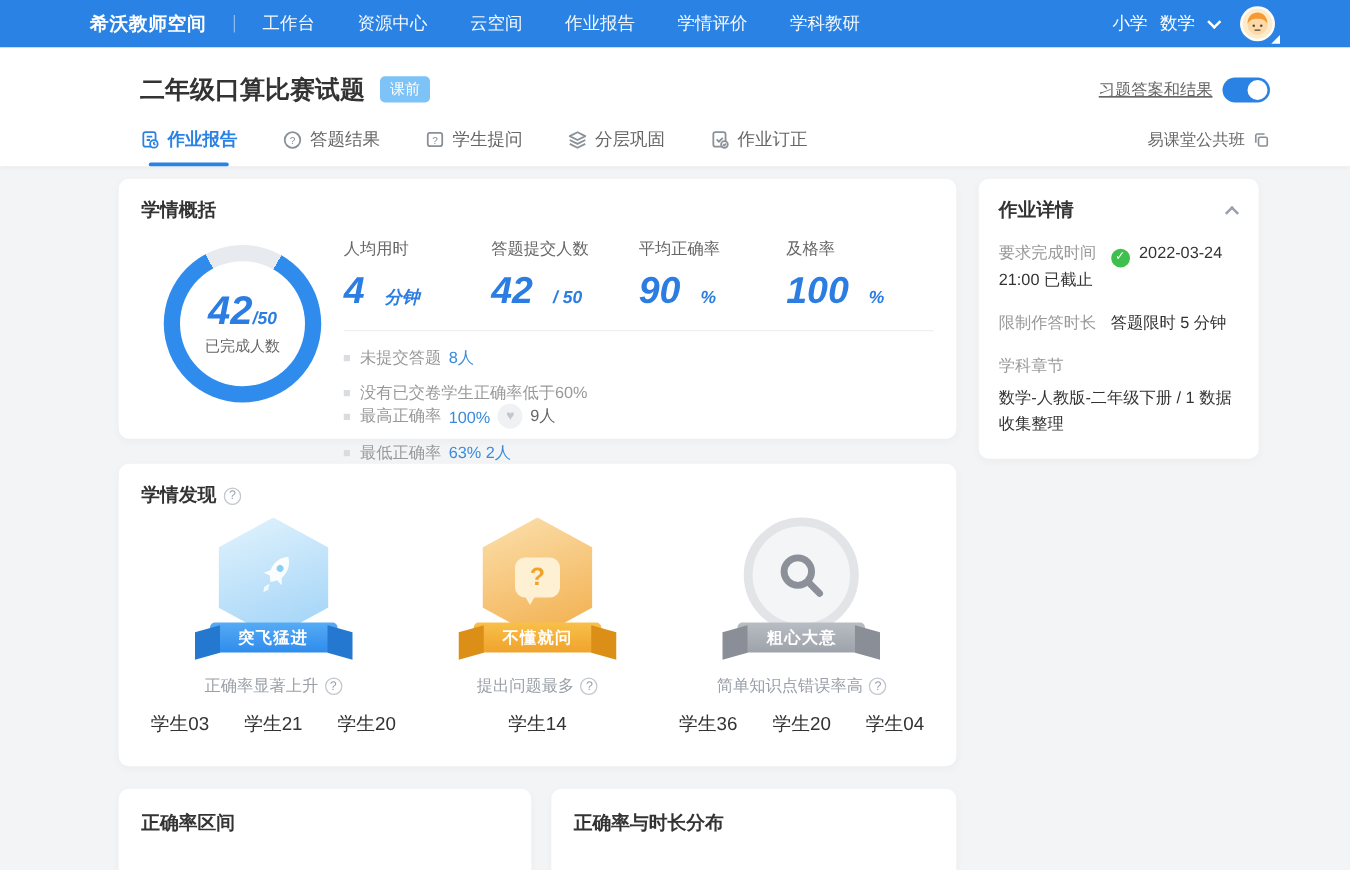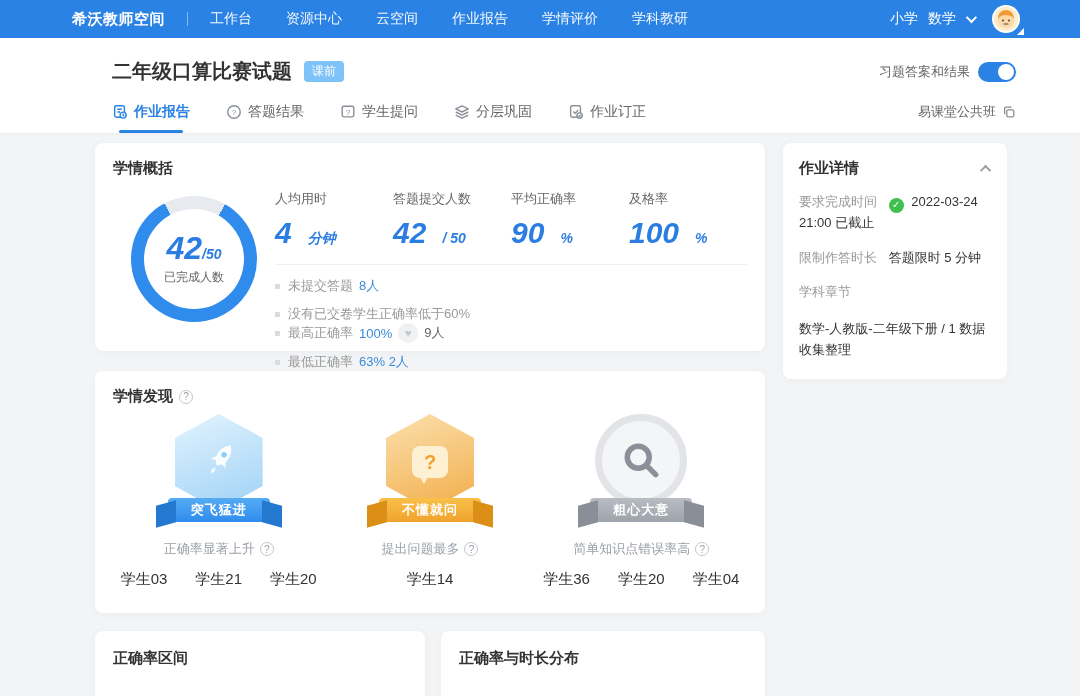--- a/index.html
+++ b/index.html
@@ -17,21 +17,21 @@
   .chev-down { width:8px; height:8px; border-right:2px solid #fff; border-bottom:2px solid #fff; transform:rotate(45deg) translateY(-2px); }
   .avatar { position:relative; width:28px; height:28px; margin-left:8px; }
   .avatar-circle { width:28px; height:28px; border-radius:50%; background:#fdeccc; border:2px solid rgba(255,255,255,.85); overflow:hidden; }
   .avatar-caret { position:absolute; right:-4px; bottom:-2px; width:0; height:0; border-left:7px solid transparent; border-bottom:7px solid #fff; }
 
   
   .header { background:#fff; padding:20px 64px 0 112px; box-shadow:0 1px 3px rgba(0,0,0,.04); }
   .header-top { display:flex; align-items:center; }
   .page-title { font-size:20px; font-weight:bold; color:#333; }
   .tag { background:#7ec3f7; color:#fff; font-size:12px; border-radius:4px; padding:2px 8px; margin-left:12px; }
-  .header-right { margin-left:auto; display:flex; align-items:center; gap:8px; }
+  .header-right { margin-left:auto; display:flex; align-items:center; gap:8px;text-decoration:underline; }
   .toggle-label { font-size:13px; color:#666; }
   .toggle { width:38px; height:20px; border-radius:10px; background:#2a82e4; position:relative; cursor:pointer; }
   .toggle-knob { position:absolute; top:2px; right:2px; width:16px; height:16px; background:#fff; border-radius:50%; }
   .tabs-row { display:flex; align-items:flex-end; margin-top:18px; }
   .tabs { display:flex; gap:36px; }
   .tab { display:flex; align-items:center; gap:6px; font-size:14px; color:#666; padding-bottom:12px; position:relative; cursor:pointer; }
   .tab svg { color:#8a9097; }
   .tab.active { color:#2a82e4; font-weight:bold; }
   .tab.active svg { color:#2a82e4; }
   .tab.active::after { content:""; position:absolute; left:50%; transform:translateX(-50%); bottom:0; width:64px; height:3px; border-radius:2px; background:#2a82e4; }
@@ -104,21 +104,21 @@
   .bottom-card.right { flex:1; }
 
   
   .details-card { padding:16px 16px 18px; }
   .details-head { display:flex; align-items:center; }
   .chev-up { margin-left:auto; width:8px; height:8px; border-left:2px solid #9aa0a8; border-top:2px solid #9aa0a8; transform:rotate(45deg) translateY(2px); cursor:pointer; }
   .detail-row { margin-top:14px; font-size:13px; line-height:1.6; }
   .detail-label { color:#999; margin-right:8px; }
   .detail-value { color:#333; }
   .check-circle { display:inline-flex; width:15px; height:15px; border-radius:50%; background:#3fbf4e; color:#fff; font-size:10px; align-items:center; justify-content:center; margin-right:4px; vertical-align:-2px; }
-  .detail-block .detail-value { display:block; margin-top:16px; }
+  .detail-block .detail-value { display:block; margin-top:4px; }
 
   svg.icon { display:block; }
 </style>
 </head>
 <body>
 
 <div class="nav">
   <span class="nav-brand">希沃教师空间</span>
   <span class="nav-divider"></span>
   <div class="nav-items">

